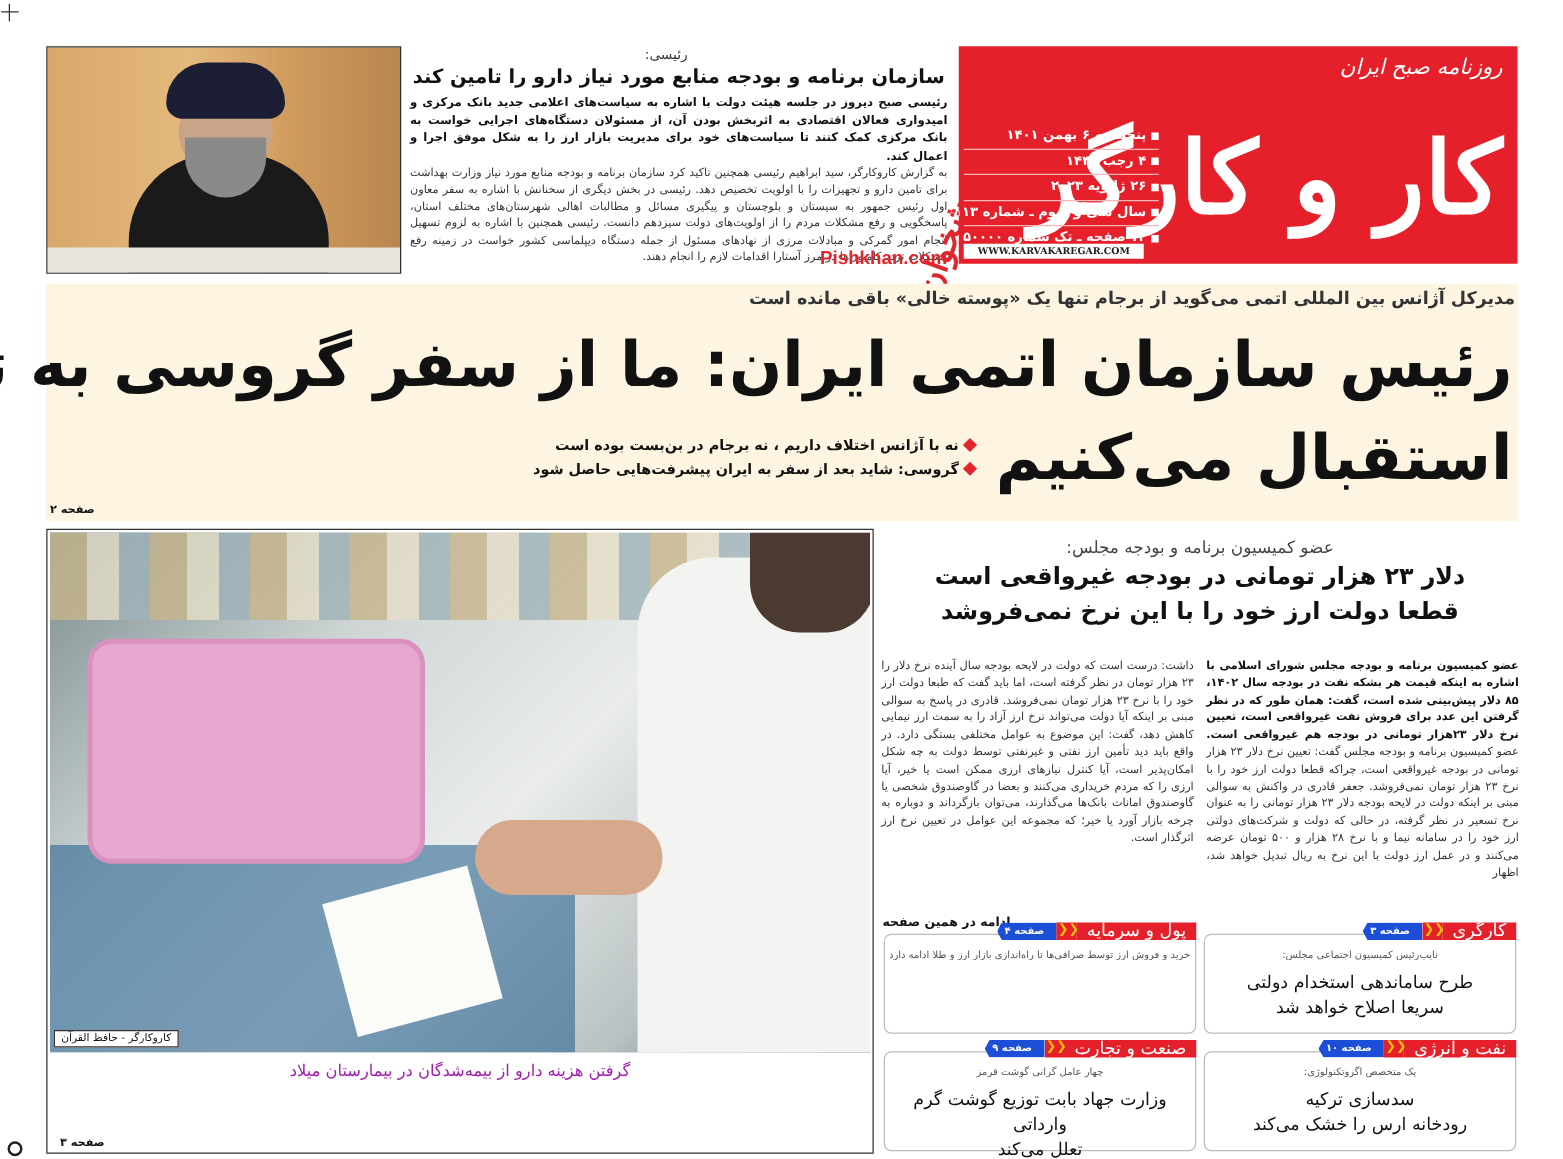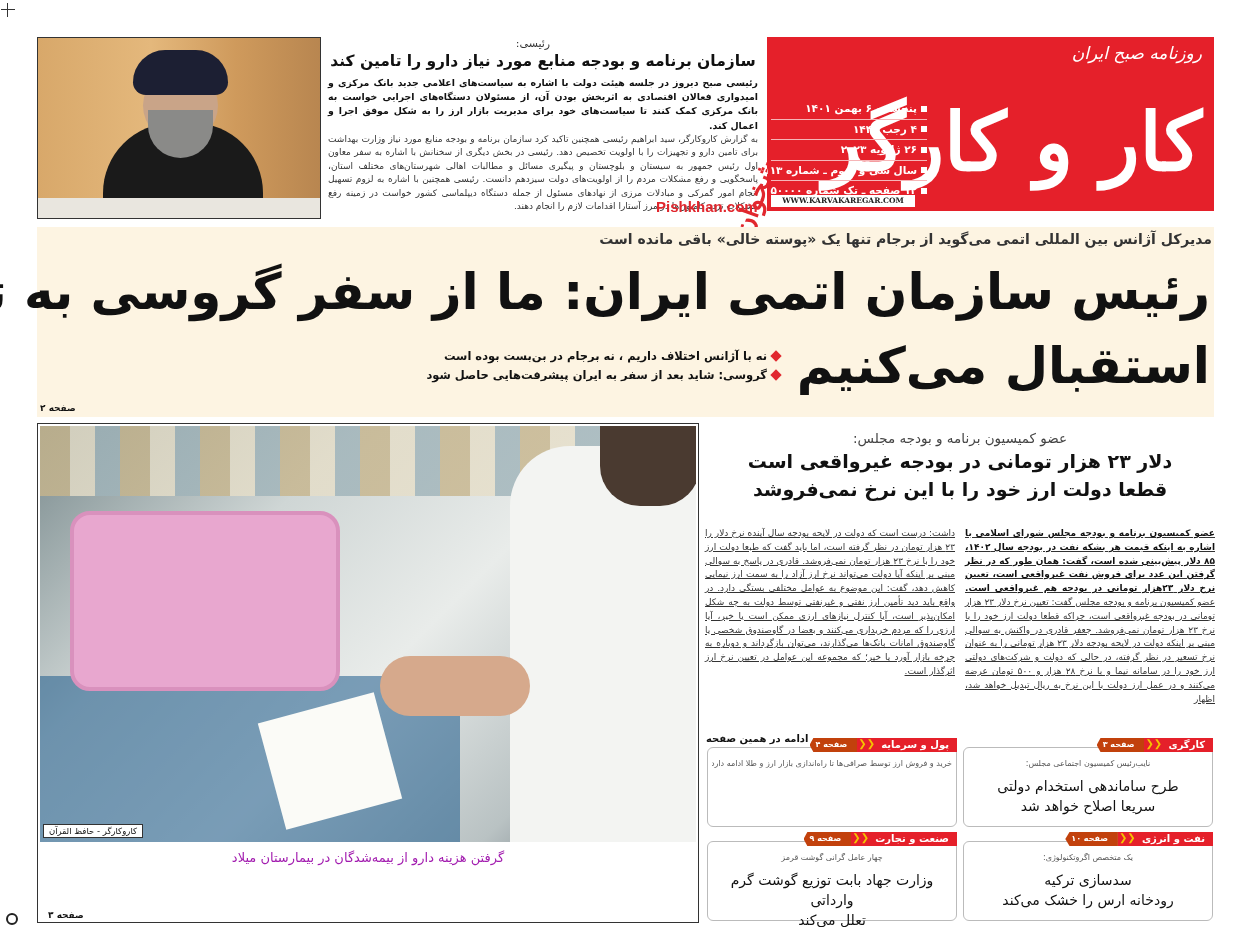--- a/index.html
+++ b/index.html
@@ -67,30 +67,30 @@
   .photo-main .credit { position: absolute; left: 3px; bottom: 4px; background: #fff; border: 1px solid #333; font-size: 8.5px; font-weight: normal; padding: 1px 5px; }
   .photo-main-box .cap-kicker { position: absolute; left: 0; right: 0; top: 426px; text-align: center; font-size: 13px; color: #a21caf; }
   .photo-main-box .cap-title { position: absolute; left: 0; right: 0; top: 448px; text-align: center; font-size: 28px; color: #e1272e; font-family: "DejaVu Sans", sans-serif; }
   .photo-main-box .page-ref { position: absolute; left: 10px; bottom: 2px; font-size: 9px; font-weight: bold; }
 
   
   .story2 { left: 705px; top: 430px; width: 510px; }
   .story2 .kicker { font-size: 13.5px; color: #444; text-align: center; }
   .story2 .title { font-size: 19px; font-weight: bold; text-align: center; line-height: 26px; margin-top: 2px; }
   .story2 .cols { position: absolute; top: 97px; left: 0; width: 510px; display: flex; direction: rtl; gap: 10px; }
-  .story2 .col { width: 250px; font-size: 9px; line-height: 13.8px; text-align: justify; color: #333; text-decoration: underline; }
+  .story2 .col { width: 250px; font-size: 9px; line-height: 13.8px; text-align: justify; color: #333; }
   .story2 .col b { color: #111; }
 
   
   .teaser { position: absolute; width: 250px; height: 80px; border: 1px solid #bbb; border-radius: 6px; background: #fff; }
   .teaser .tag { position: absolute; right: -1px; top: -10px; height: 14px; display: flex; direction: rtl; }
-  .teaser .tag .sec { background: #e5202a; color: #fff; font-size: 10px; font-weight: bold; padding: 0 8px; line-height: 14px; }
+  .teaser .tag .sec { background: #e5202a; color: #fff; font-size: 14px; font-weight: normal; padding: 0 8px; line-height: 14px; }
   .teaser .tag .chev { width: 16px; height: 14px; background: #e5202a; position: relative; }
   .teaser .tag .chev::before { content: "❮❮"; position: absolute; left: 1px; top: -1px; color: #f4c400; font-size: 10px; line-height: 14px; }
-  .teaser .tag .pg { background: #c2410c; color: #fff; font-size: 8px; font-weight: bold; padding: 0 10px 0 6px; line-height: 14px; clip-path: polygon(8% 0, 100% 0, 100% 100%, 8% 100%, 0 50%); }
+  .teaser .tag .pg { background: #1d4ed8; color: #fff; font-size: 8px; font-weight: bold; padding: 0 10px 0 6px; line-height: 14px; clip-path: polygon(8% 0, 100% 0, 100% 100%, 8% 100%, 0 50%); }
   .teaser .sub { position: absolute; left: 4px; right: 4px; top: 11px; font-size: 8px; text-align: center; color: #555; white-space: nowrap; overflow: hidden; }
   .teaser .main { position: absolute; left: 4px; right: 4px; top: 28px; font-size: 14px; text-align: center; line-height: 20px; color: #111; }
   .continue-label { left: 706px; top: 733px; font-size: 10px; font-weight: bold; }
 </style>
 </head>
 <body>
 
 <div class="crop-mark" style="left:1px; top:3px;"></div>
 <div class="abs" style="left:6px; top:913px; width:12px; height:12px; border:2px solid #222; border-radius:50%;"></div>
 

